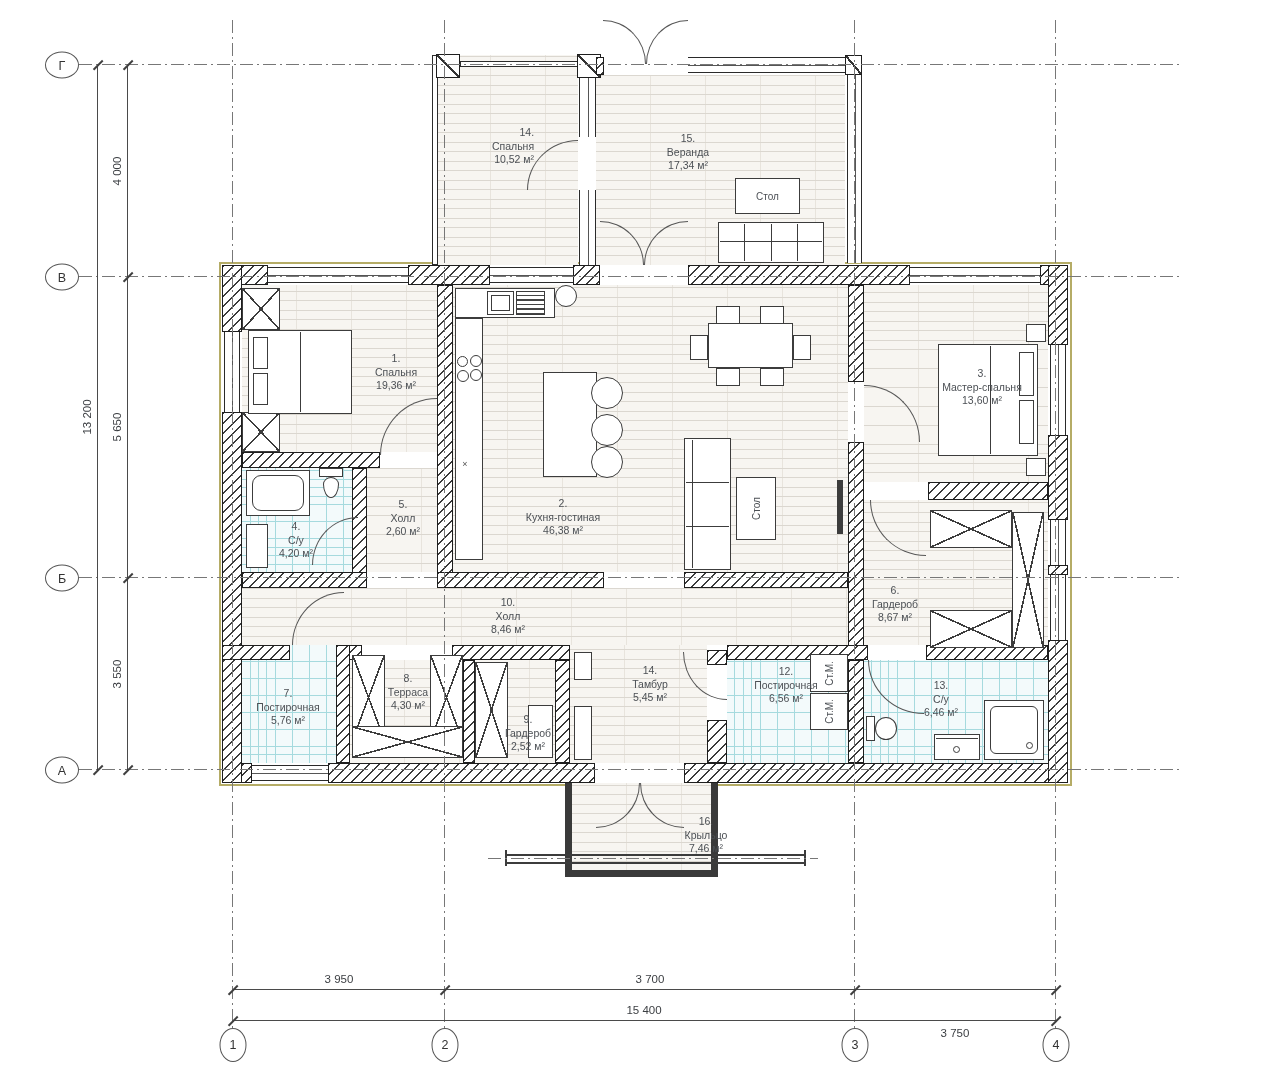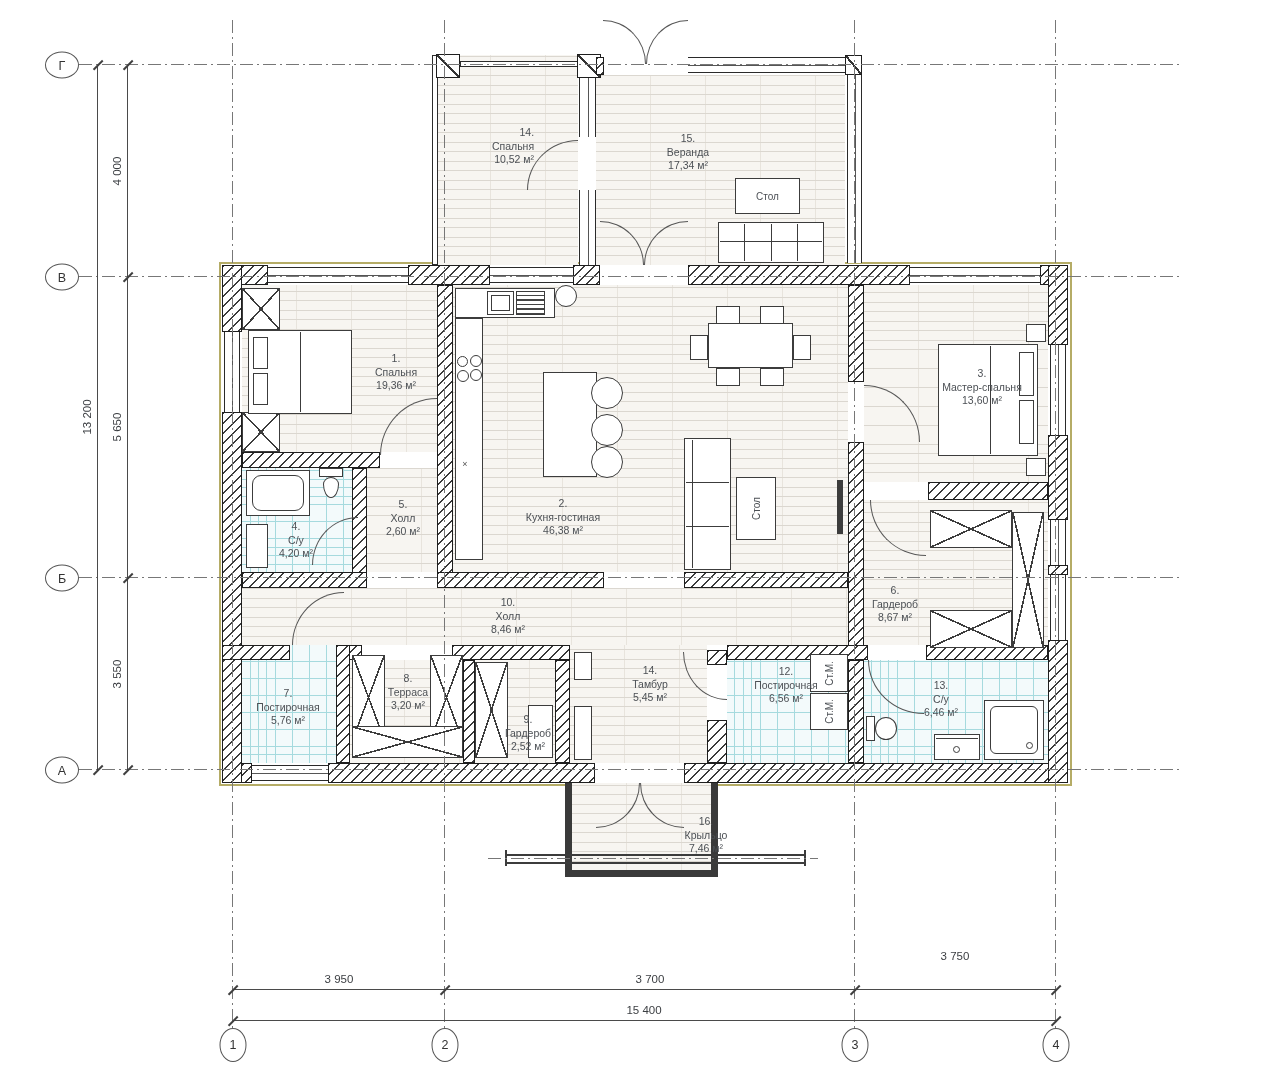--- a/index.html
+++ b/index.html
@@ -298,21 +298,21 @@
   <div class="dimline" style="left:233px;top:989px;width:823px;"></div>
   <div class="dimline" style="left:233px;top:1020px;width:823px;"></div>
   <div class="tick" style="left:233px;top:990px;"></div>
   <div class="tick" style="left:445px;top:990px;"></div>
   <div class="tick" style="left:855px;top:990px;"></div>
   <div class="tick" style="left:1056px;top:990px;"></div>
   <div class="tick" style="left:233px;top:1021px;"></div>
   <div class="tick" style="left:1056px;top:1021px;"></div>
   <div class="dimtxt" style="left:339px;top:987px;">3 950</div>
   <div class="dimtxt" style="left:650px;top:987px;">3 700</div>
-  <div class="dimtxt" style="left:955px;top:964px;">3 750</div>
+  <div class="dimtxt" style="left:955px;top:1041px;">3 750</div>
   <div class="dimtxt" style="left:644px;top:1018px;">15 400</div>
 
   <div class="bubble" style="left:62px;top:65px;width:34px;height:27px;">Г</div>
   <div class="bubble" style="left:62px;top:277px;width:34px;height:27px;">В</div>
   <div class="bubble" style="left:62px;top:578px;width:34px;height:27px;">Б</div>
   <div class="bubble" style="left:62px;top:770px;width:34px;height:27px;">А</div>
   <div class="bubble" style="left:233px;top:1045px;width:27px;height:34px;">1</div>
   <div class="bubble" style="left:445px;top:1045px;width:27px;height:34px;">2</div>
   <div class="bubble" style="left:855px;top:1045px;width:27px;height:34px;">3</div>
   <div class="bubble" style="left:1056px;top:1045px;width:27px;height:34px;">4</div>
@@ -348,21 +348,21 @@
       <span>8,67 м²</span>
     </div>
   <div class="rlabel" style="left:288px;top:707px;">
     <span>7.</span>
       <span>Постирочная</span>
       <span>5,76 м²</span>
     </div>
   <div class="rlabel" style="left:408px;top:692px;">
     <span>8.</span>
       <span>Терраса</span>
-      <span>3,20 м²</span>
+      <span>4,30 м²</span>
     </div>
   <div class="rlabel" style="left:528px;top:733px;">
     <span>9.</span>
       <span>Гардероб</span>
       <span>2,52 м²</span>
     </div>
   <div class="rlabel" style="left:508px;top:616px;">
     <span>10.</span>
       <span>Холл</span>
       <span>8,46 м²</span>

